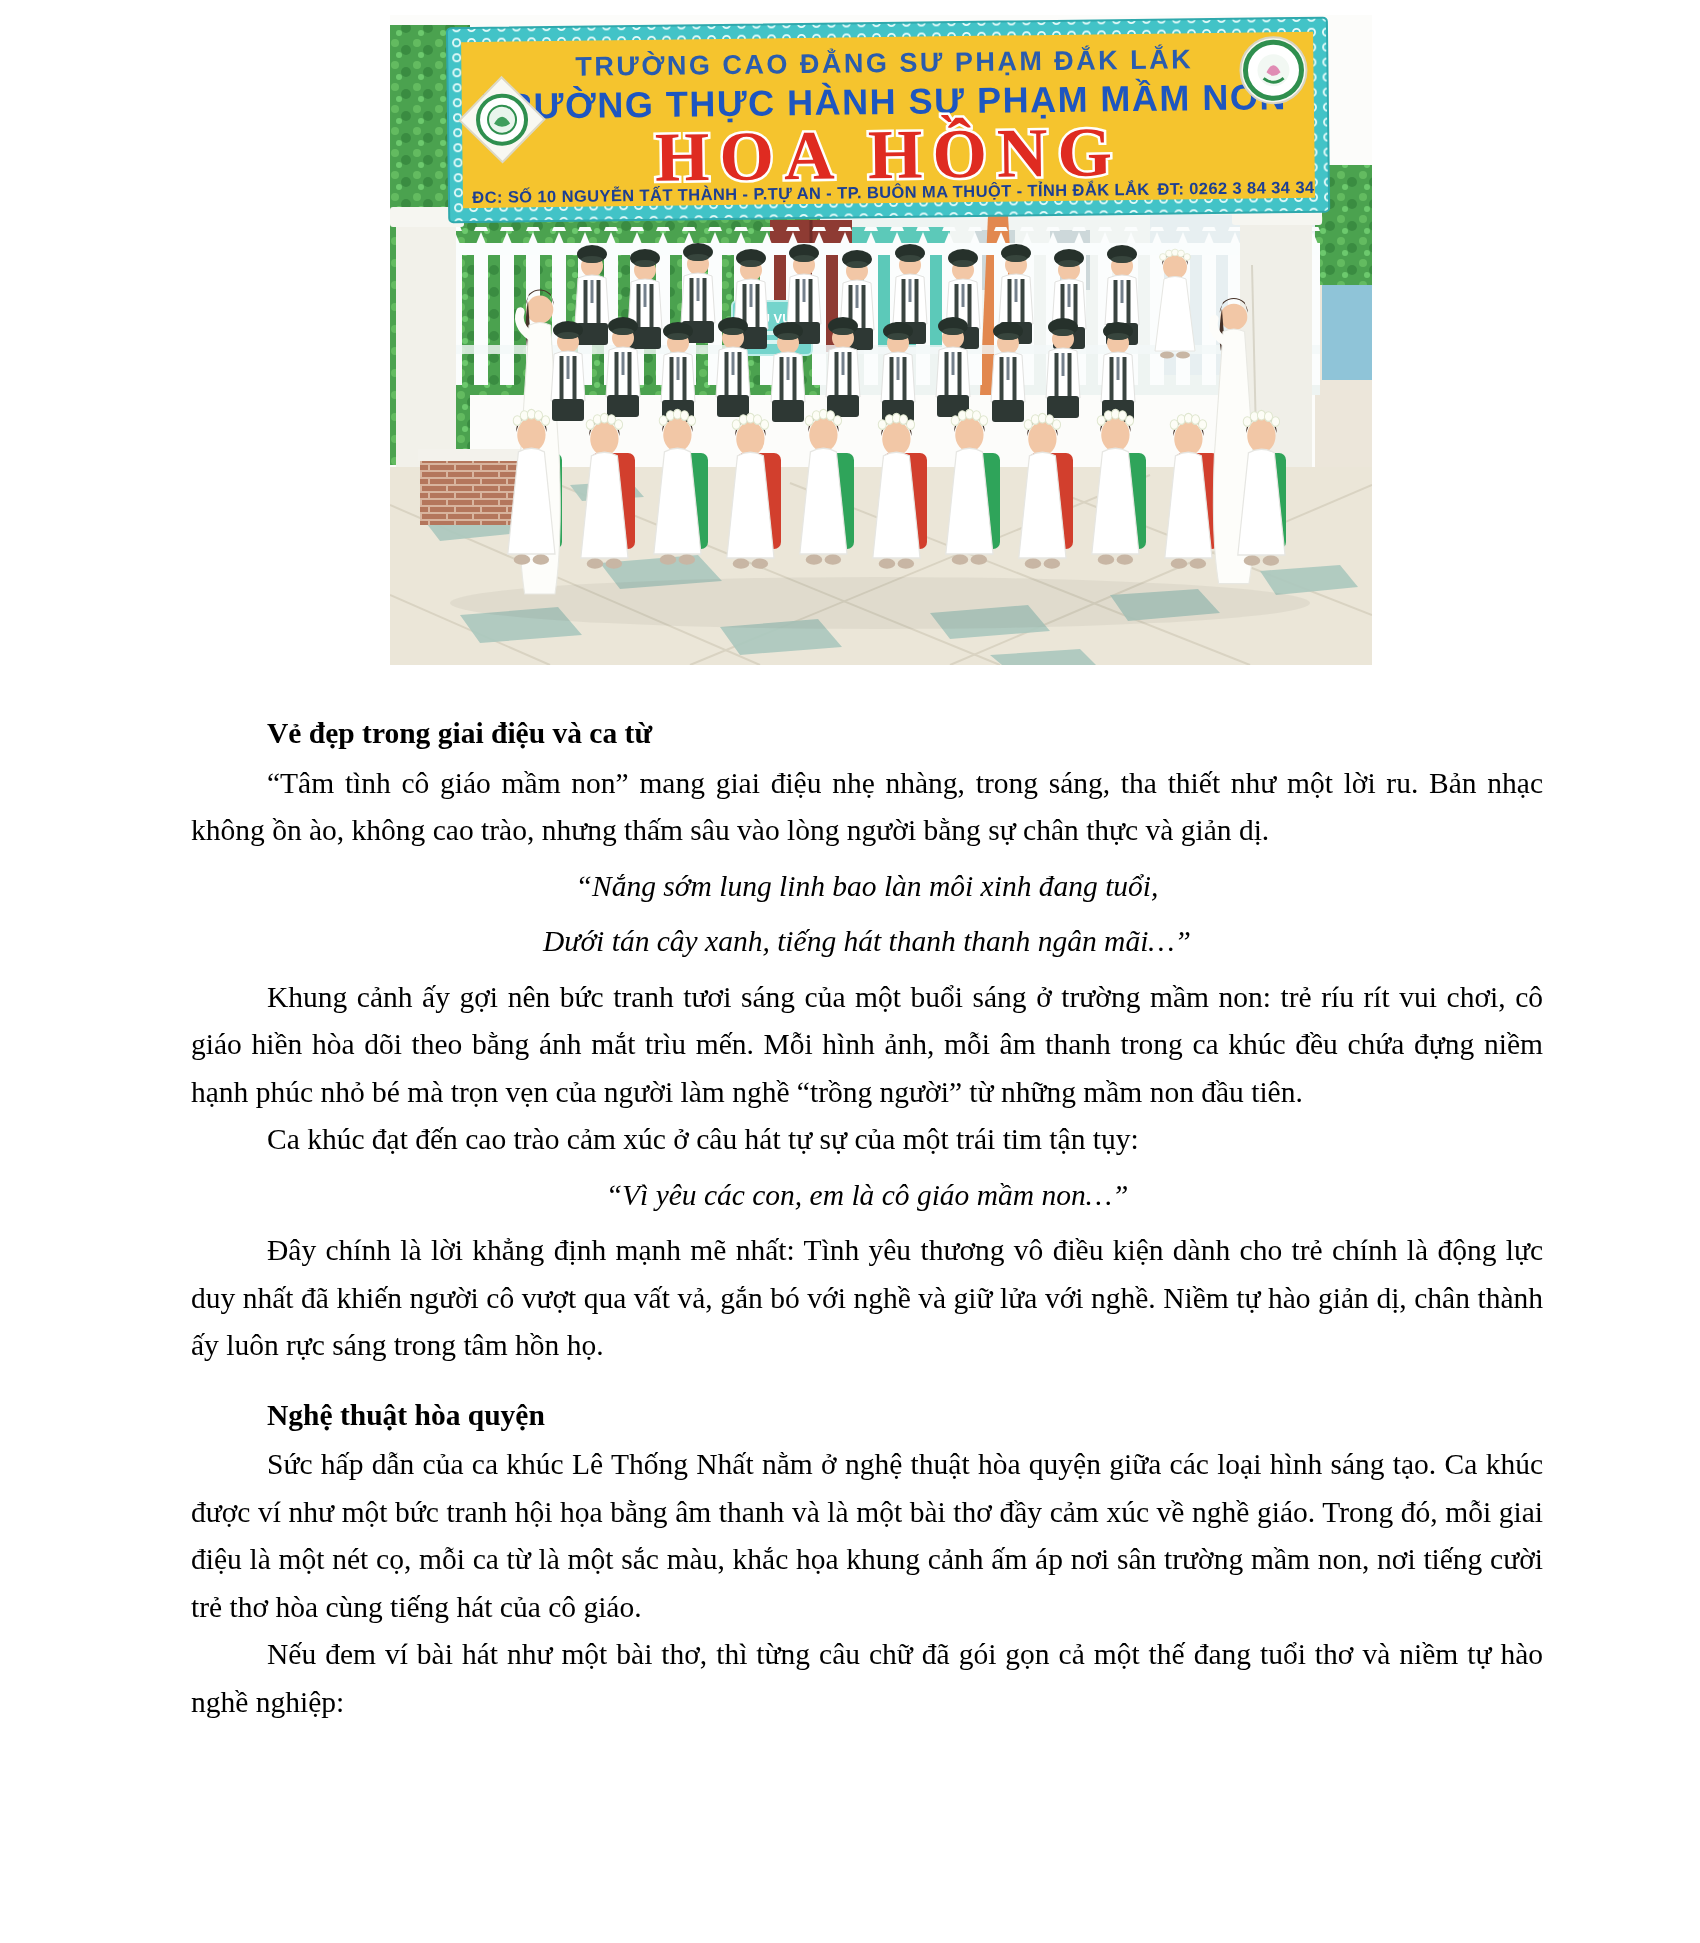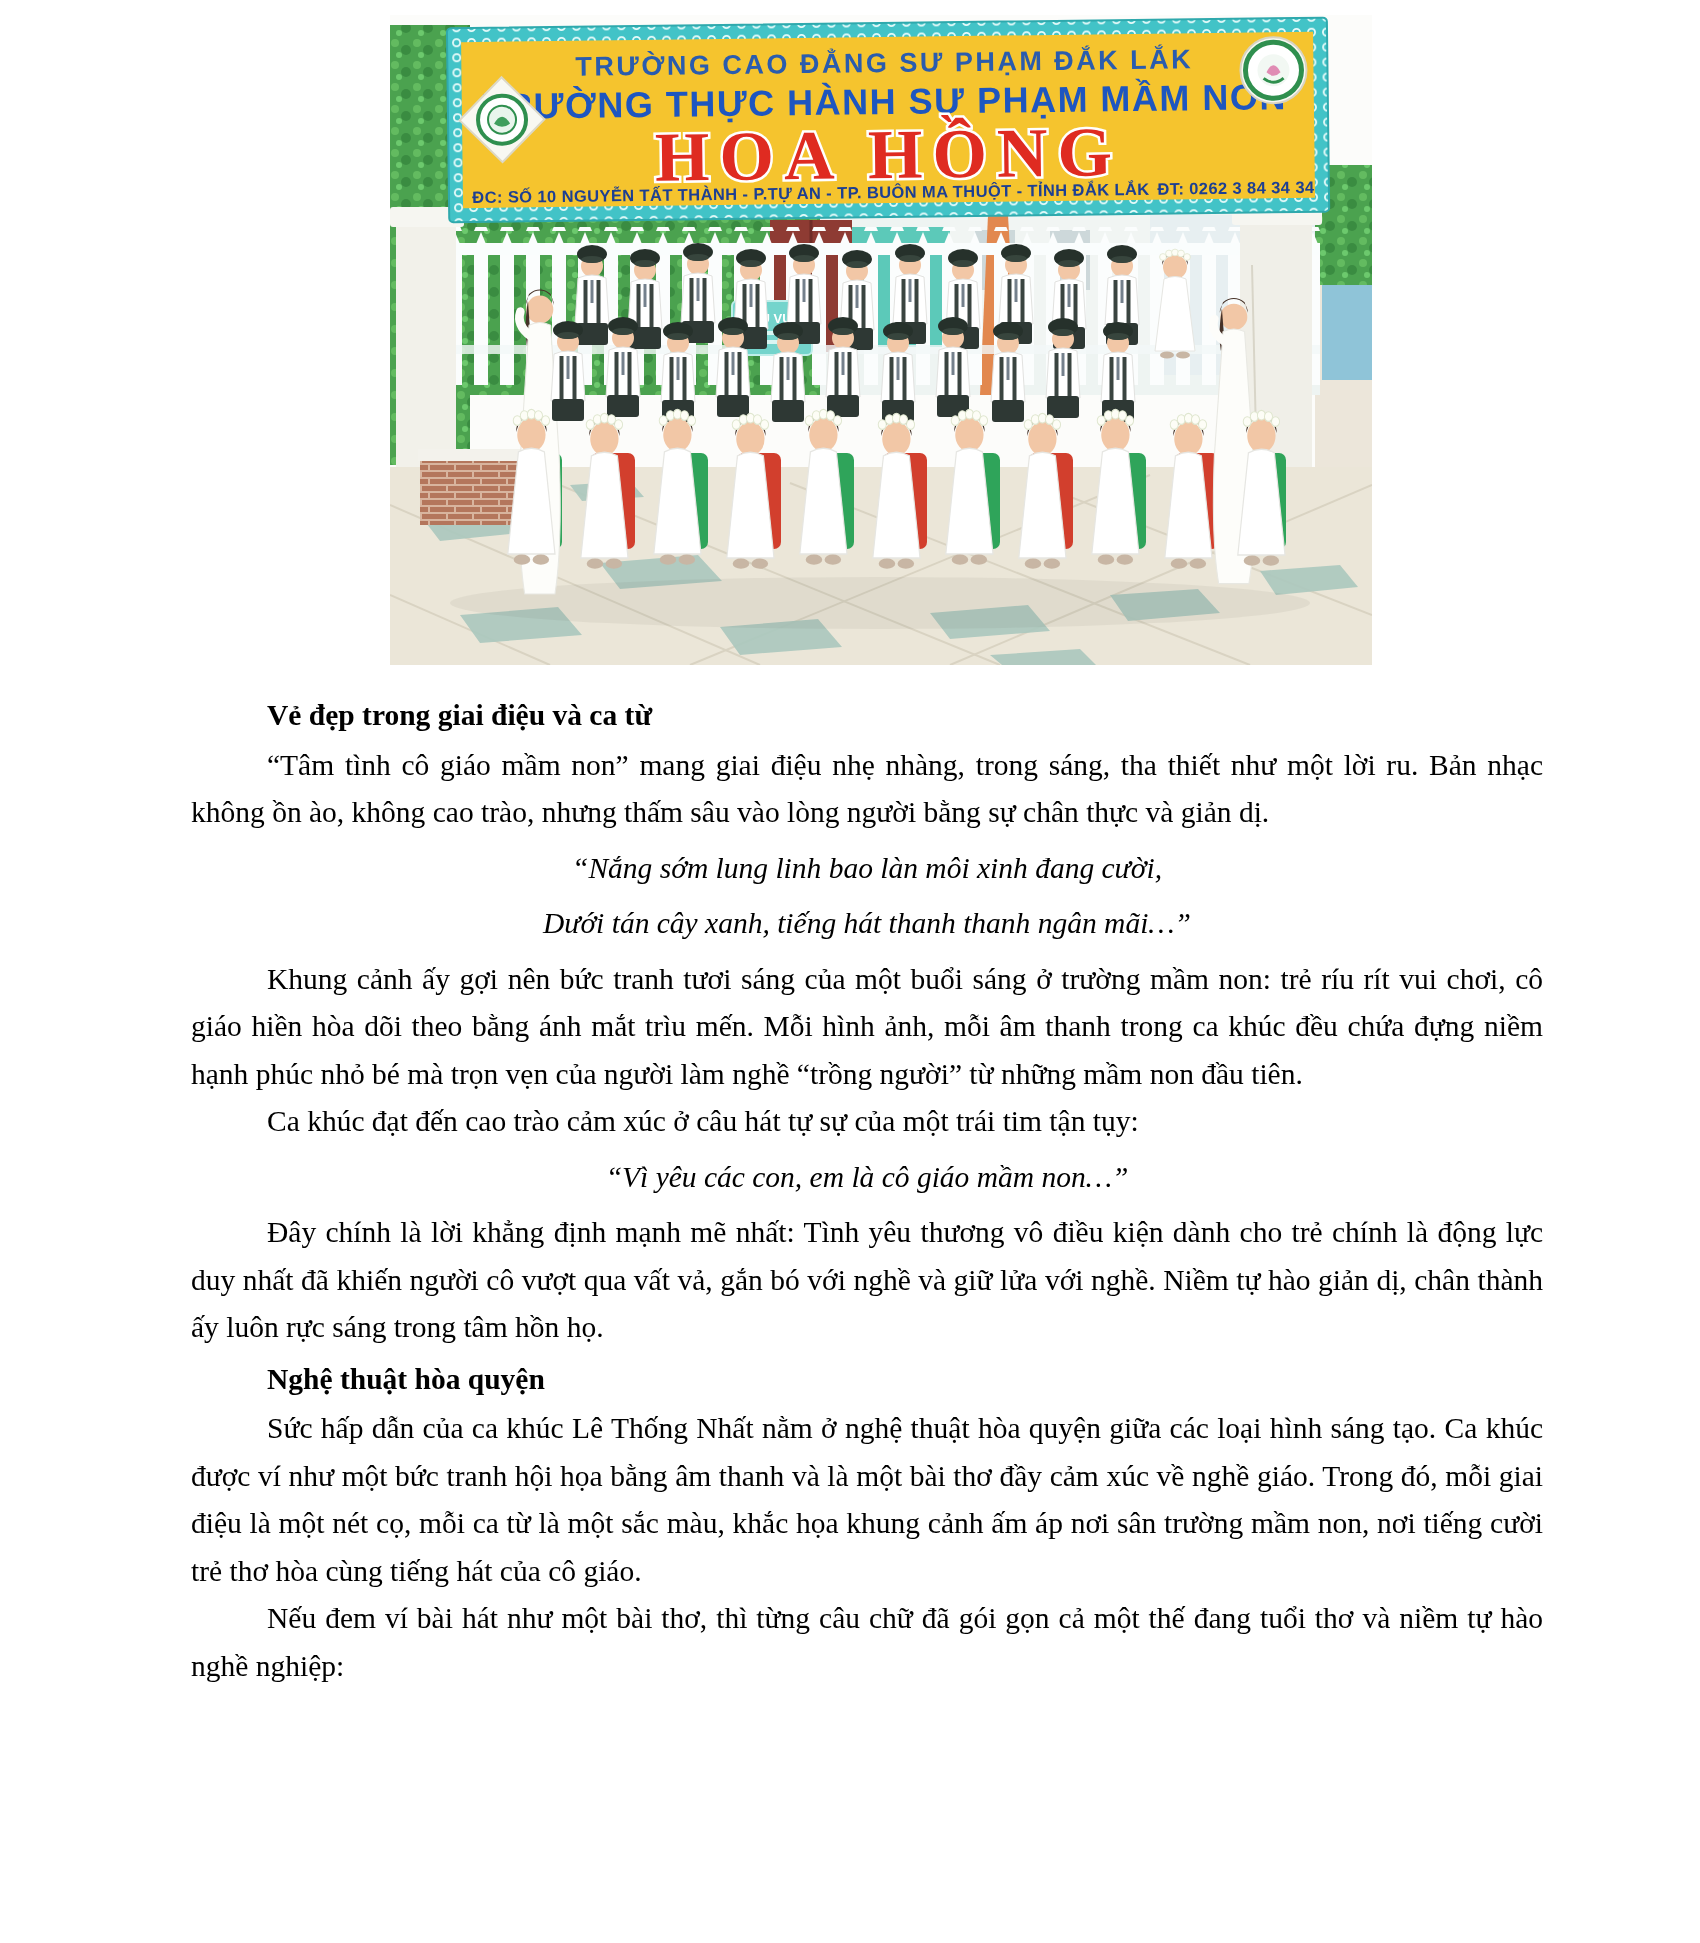--- a/index.html
+++ b/index.html
@@ -31,21 +31,21 @@
     left:191px; top:688px;
     width:1352px;
     font-size:29.5px;
     line-height:47.5px;
     text-align:justify;
   }
   .article h2{
     font-size:29.5px;
     line-height:47.5px;
     font-weight:bold;
-    margin:4px 0 2px 0;
+    margin:22px 0 2px 0;
     text-indent:76px;
     text-align:left;
   }
   .article p.body{
     margin:0 0;
     text-indent:76px;
   }
   .article p.quote{
     margin:8px 0;
     text-indent:0;
@@ -275,21 +275,21 @@
           <path d="M-7,2 Q0,-12 7,2 Q0,9 -7,2 Z" fill="#e08cb4"></path>
           <path d="M-10,8 Q0,16 10,8" stroke="#2f8f4e" stroke-width="3" fill="none"></path>
         </g>
       </g>
     </svg>
   </figure>
 
   <article class="article">
     <h2>Vẻ đẹp trong giai điệu và ca từ</h2>
     <p class="body">“Tâm tình cô giáo mầm non” mang giai điệu nhẹ nhàng, trong sáng, tha thiết như một lời ru. Bản nhạc không ồn ào, không cao trào, nhưng thấm sâu vào lòng người bằng sự chân thực và giản dị.</p>
-    <p class="quote">“Nắng sớm lung linh bao làn môi xinh đang cười,</p>
+    <p class="quote">“Nắng sớm lung linh bao làn môi xinh đang tuổi,</p>
     <p class="quote">Dưới tán cây xanh, tiếng hát thanh thanh ngân mãi…”</p>
     <p class="body">Khung cảnh ấy gợi nên bức tranh tươi sáng của một buổi sáng ở trường mầm non: trẻ ríu rít vui chơi, cô giáo hiền hòa dõi theo bằng ánh mắt trìu mến. Mỗi hình ảnh, mỗi âm thanh trong ca khúc đều chứa đựng niềm hạnh phúc nhỏ bé mà trọn vẹn của người làm nghề “trồng người” từ những mầm non đầu tiên.</p>
     <p class="body">Ca khúc đạt đến cao trào cảm xúc ở câu hát tự sự của một trái tim tận tụy:</p>
     <p class="quote">“Vì yêu các con, em là cô giáo mầm non…”</p>
     <p class="body">Đây chính là lời khẳng định mạnh mẽ nhất: Tình yêu thương vô điều kiện dành cho trẻ chính là động lực duy nhất đã khiến người cô vượt qua vất vả, gắn bó với nghề và giữ lửa với nghề. Niềm tự hào giản dị, chân thành ấy luôn rực sáng trong tâm hồn họ.</p>
     <h2>Nghệ thuật hòa quyện</h2>
     <p class="body">Sức hấp dẫn của ca khúc Lê Thống Nhất nằm ở nghệ thuật hòa quyện giữa các loại hình sáng tạo. Ca khúc được ví như một bức tranh hội họa bằng âm thanh và là một bài thơ đầy cảm xúc về nghề giáo. Trong đó, mỗi giai điệu là một nét cọ, mỗi ca từ là một sắc màu, khắc họa khung cảnh ấm áp nơi sân trường mầm non, nơi tiếng cười trẻ thơ hòa cùng tiếng hát của cô giáo.</p>
     <p class="body">Nếu đem ví bài hát như một bài thơ, thì từng câu chữ đã gói gọn cả một thế đang tuổi thơ và niềm tự hào nghề nghiệp:</p>
   </article>
 

